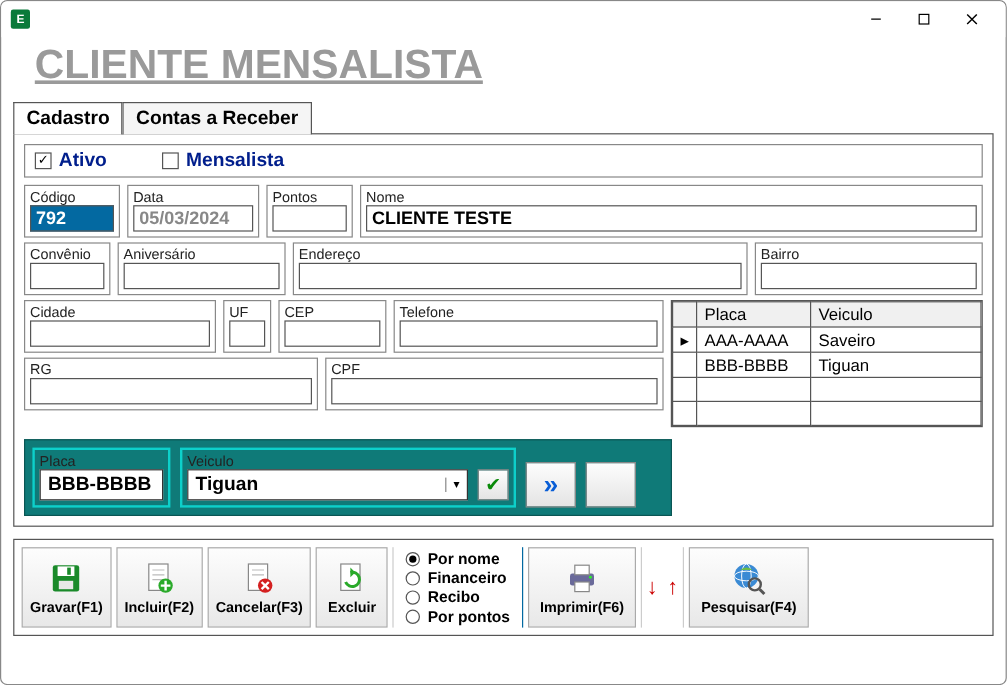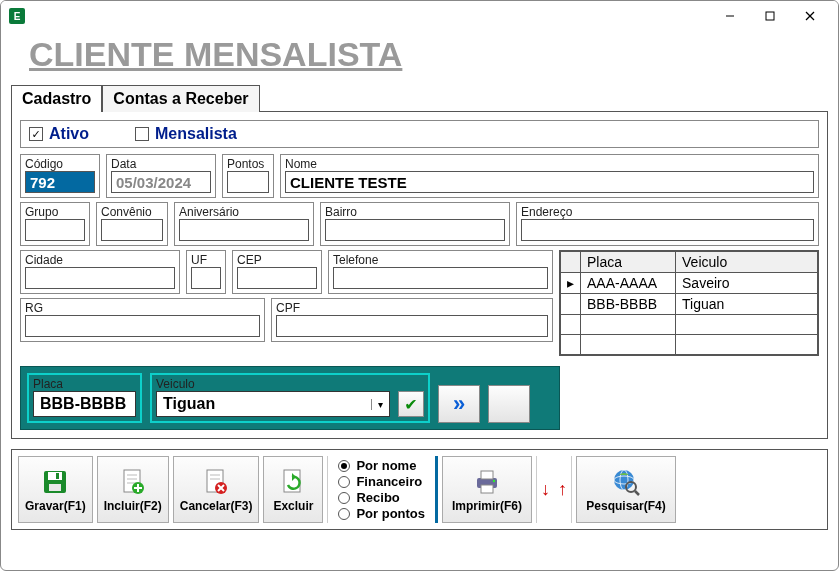--- a/index.html
+++ b/index.html
@@ -58,21 +58,21 @@
 .tealpanel .combo .arrow { border-left: 1px solid #888; width: 18px; text-align: center; font-size: 10px; cursor: pointer; }
 .tealpanel .okbtn { width: 26px; height: 26px; border: 1px solid #888; background: linear-gradient(#fdfdfd,#e4e4e4); display: flex; align-items: center; justify-content: center; color: #0a8a0a; font-size: 16px; margin-left: 4px; cursor: pointer; }
 .tealpanel .bigbtn { width: 42px; height: 38px; border: 1px solid #888; background: linear-gradient(#fdfdfd,#e4e4e4); display: flex; align-items: center; justify-content: center; font-size: 22px; cursor: pointer; }
 .tealpanel .bigbtn.blue { color: #0a5ed6; font-weight: bold; }
 
 
 .toolbar { border: 1px solid #555; margin: 10px 10px 0 10px; padding: 6px; display: flex; gap: 4px; align-items: stretch; }
 .tbtn { border: 1px solid #aaa; background: linear-gradient(#fdfdfd,#e8e8e8); padding: 4px 6px; display: flex; flex-direction: column; align-items: center; justify-content: center; gap: 2px; cursor: pointer; min-width: 60px; }
 .tbtn .icon { width: 30px; height: 30px; display: flex; align-items: center; justify-content: center; }
 .tbtn .txt { font-size: 12px; font-weight: bold; }
-.radios { border-left: 1px solid #ccc; border-right: 3px solid #0369a1; padding: 2px 10px; display: flex; flex-direction: column; justify-content: center; gap: 1px; }
+.radios { border-left: 1px solid #ccc; border-right: 1px solid #0369a1; padding: 2px 10px; display: flex; flex-direction: column; justify-content: center; gap: 1px; }
 .radio { display: flex; align-items: center; gap: 6px; font-size: 13px; font-weight: bold; cursor: pointer; }
 .rcircle { width: 12px; height: 12px; border: 1px solid #555; border-radius: 50%; display: flex; align-items: center; justify-content: center; }
 .rcircle .dot { width: 6px; height: 6px; background: #000; border-radius: 50%; }
 .arrowcol { display: flex; flex-direction: column; gap: 4px; align-items: center; justify-content: center; padding: 0 4px; }
 .arrowcol .ab { font-size: 18px; font-weight: bold; cursor: pointer; }
 .arrowcol .ab.red { color: #c00; }
 .arrowcol .ab.redup { color: #c00; }
 
 
 svg { display: block; }
@@ -125,49 +125,45 @@
 
   <div class="row">
     <div class="fgroup" style="width:80px">
       <div class="flabel">Código</div>
       <input class="sel" value="792" style="">
     </div>
     <div class="fgroup" style="width:110px">
       <div class="flabel">Data</div>
       <input readonly="" value="05/03/2024" style="">
     </div>
-    <div class="fgroup" style="width:52px">
+    <div class="fgroup" style="width:72px">
       <div class="flabel">Pontos</div>
       <input value="" style="">
     </div>
     <div class="fgroup" style="flex:1">
       <div class="flabel">Nome</div>
       <input value="CLIENTE TESTE" style="">
     </div>
   </div>
 
   <div class="row">
-    <div class="fgroup" style="width:70px">
-      <div class="flabel">Grupo</div>
-      <input value="" style="">
-    </div>
     <div class="fgroup" style="width:72px">
       <div class="flabel">Convênio</div>
       <input value="" style="">
     </div>
     <div class="fgroup" style="width:140px">
       <div class="flabel">Aniversário</div>
       <input value="" style="">
     </div>
+    <div class="fgroup" style="flex:1">
+      <div class="flabel">Endereço</div>
+      <input value="" style="">
+    </div>
     <div class="fgroup" style="width:190px">
       <div class="flabel">Bairro</div>
-      <input value="" style="">
-    </div>
-    <div class="fgroup" style="flex:1">
-      <div class="flabel">Endereço</div>
       <input value="" style="">
     </div>
   </div>
 
   <div class="row">
     <div style="flex:1">
       <div class="row">
         <div class="fgroup" style="width:160px">
           <div class="flabel">Cidade</div>
           <input value="" style="">

